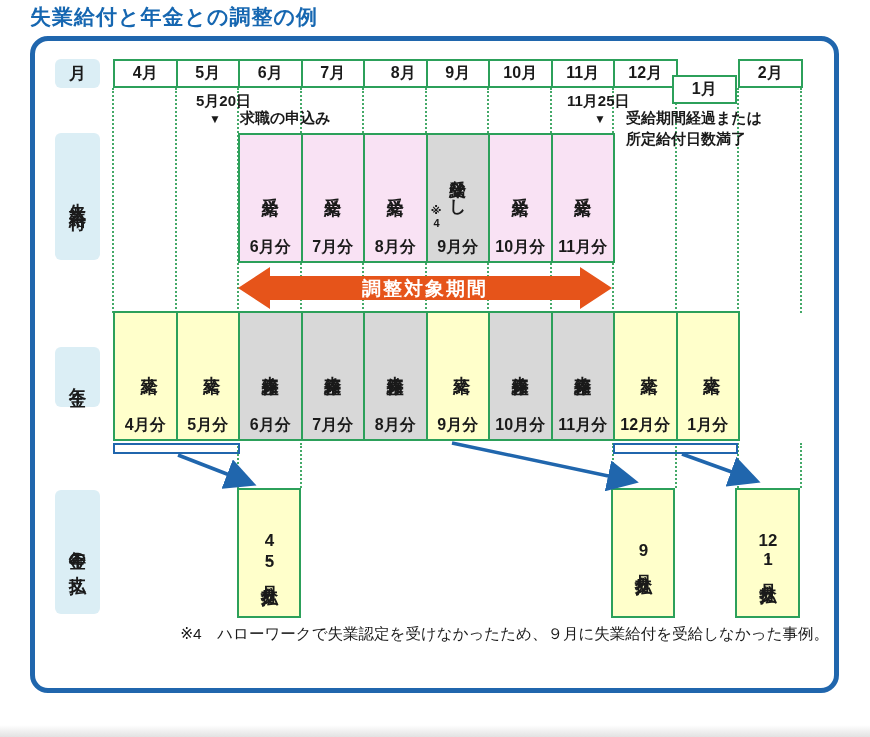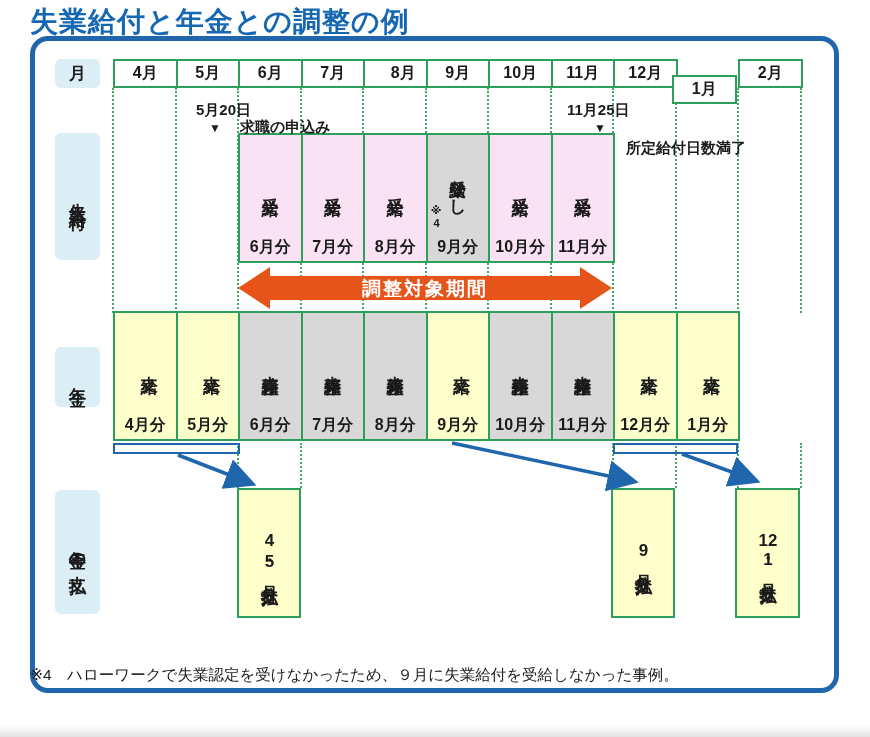--- a/index.html
+++ b/index.html
@@ -3,21 +3,21 @@
 <meta charset="utf-8">
 <style>
   :root{
     --green:#2ca05a; --pink:#f9e2f4; --gray:#d8d8d8; --yellow:#ffffcb;
     --labelblue:#dbeef5; --blue:#2066ad; --orange:#e6541a; --titleblue:#1667b1;
     --ink:#1a1a1a;
   }
   html,body{margin:0;padding:0;}
   body{font-family:"Liberation Sans","DejaVu Sans",sans-serif;background:#ffffff;}
   .page{position:relative;width:870px;height:737px;overflow:hidden;background:#ffffff;}
-  .page-title{position:absolute;left:30px;top:3px;font-size:28px;font-weight:bold;color:var(--titleblue);letter-spacing:1px;}
+  .page-title{position:absolute;left:30px;top:3px;font-size:21px;font-weight:bold;color:var(--titleblue);letter-spacing:1px;}
   .frame{position:absolute;left:30px;top:36px;width:799px;height:647px;border:5px solid var(--blue);border-radius:18px;background:#ffffff;}
 
   
   .dot{position:absolute;width:0;border-left:2px dotted #44a968;z-index:1;}
 
   
   .rowlabel{position:absolute;left:55px;width:45px;background:var(--labelblue);border-radius:6px;
     display:flex;align-items:center;justify-content:center;z-index:2;color:var(--ink);}
   .rowlabel .v{writing-mode:vertical-rl;text-orientation:upright;font-weight:bold;font-size:17px;letter-spacing:4px;}
   .rowlabel.h{font-weight:bold;font-size:17px;}
@@ -39,32 +39,32 @@
   .cell .refmark{position:absolute;left:3px;bottom:32px;writing-mode:vertical-rl;text-orientation:upright;
     font-size:11px;font-weight:bold;letter-spacing:0;}
 
   
   .paybox{position:absolute;top:488px;height:130px;border:2.5px solid var(--green);box-sizing:border-box;
     background:var(--yellow);display:flex;align-items:center;justify-content:center;z-index:2;color:var(--ink);}
   .paybox .v{writing-mode:vertical-rl;text-orientation:upright;font-weight:bold;font-size:17px;letter-spacing:1px;line-height:1.05;}
   .tcy{text-combine-upright:all;}
 
   
-  .ann{position:absolute;font-weight:bold;color:var(--ink);z-index:4;white-space:nowrap;margin-top:9px;}
+  .ann{position:absolute;font-weight:bold;color:var(--ink);z-index:4;white-space:nowrap;}
   .ann.date{font-size:15px;}
   .ann.marker{font-size:12px;}
   .ann.text{font-size:15px;}
 
   .bracket{position:absolute;height:11px;border:2.5px solid var(--blue);box-sizing:border-box;background:transparent;z-index:3;}
 
   .arrows-layer{position:absolute;left:0;top:0;width:870px;height:737px;z-index:3;pointer-events:none;}
   .adjust-arrow{position:absolute;left:230px;top:262px;z-index:3;}
   .adjust-arrow text{font-size:19px;font-weight:bold;fill:#ffffff;letter-spacing:2px;}
 
-  .footnote{position:absolute;left:30px;top:665px;width:799px;text-align:left;font-size:15.5px;color:var(--ink);z-index:2;}
+  .footnote{position:absolute;left:30px;top:624px;width:799px;text-align:right;font-size:15.5px;color:var(--ink);z-index:2;}
   .bottom-note{position:absolute;left:47px;top:699px;font-size:15.5px;color:var(--ink);}
   .bottom-strip{position:absolute;left:0;bottom:0;width:870px;height:12px;
     background:linear-gradient(#ffffff,#e2e2e2);}
 </style>
 </head>
 <body>
 
 <div class="page">
 
   <div class="page-title">失業給付と年金との調整の例</div>
@@ -125,20 +125,21 @@
     </div>
   <div class="mcell" style="left:738px;">
       <span>2月</span>
     </div>
 
   <div class="ann date" style="left:196px;top:92px;">5月20日</div>
   <div class="ann marker" style="left:209px;top:112px;">▼</div>
   <div class="ann text" style="left:240px;top:109px;">求職の申込み</div>
   <div class="ann date" style="left:567px;top:92px;">11月25日</div>
   <div class="ann marker" style="left:594px;top:112px;">▼</div>
+  <div class="ann text" style="left:626px;top:109px;">受給期間経過または</div>
   <div class="ann text" style="left:626px;top:130px;">所定給付日数満了</div>
 
   <div class="rowlabel" style="top:133px;height:127px;">
     <span class="v">失業給付</span>
   </div>
   <div class="cell pink" style="left:238px;top:133px;">
     <span class="v">受給</span>
     <span class="mlabel">6月分</span>
   </div>
   <div class="cell pink" style="left:300.5px;top:133px;">

